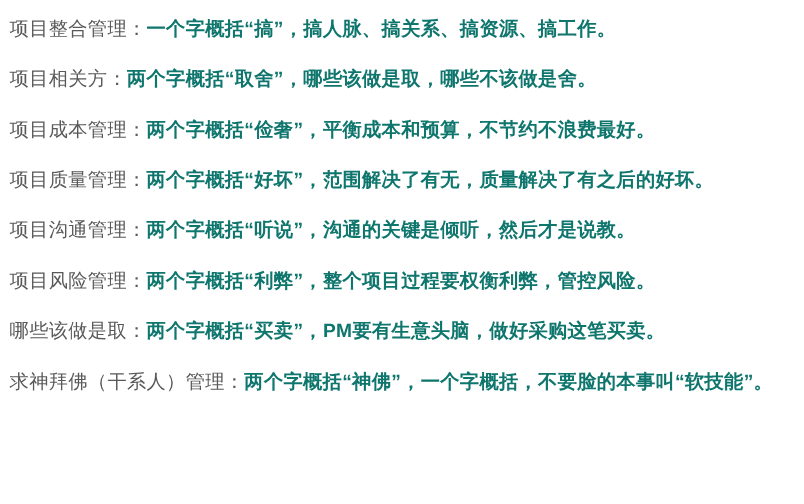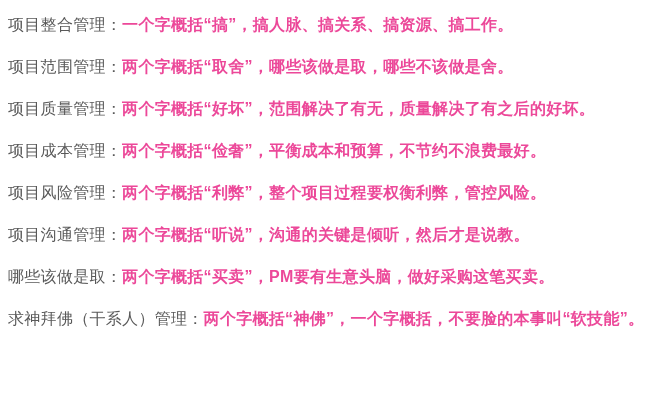--- a/index.html
+++ b/index.html
@@ -19,46 +19,46 @@
   }
   .line {
     margin: 0 0 19px 0;
     white-space: nowrap;
   }
   .cat-label {
     color: #595959;
     font-weight: 400;
   }
   .summary {
-    color: #ec4899;
+    color: #0f766e;
     font-weight: 700;
     text-align: right;
   }
 </style>
 </head>
 <body>
 
 <div class="doc">
   <p class="line">
     <span class="cat-label">项目整合管理：</span><span class="summary">一个字概括“搞”，搞人脉、搞关系、搞资源、搞工作。</span>
   </p>
   <p class="line">
-    <span class="cat-label">项目范围管理：</span><span class="summary">两个字概括“取舍”，哪些该做是取，哪些不该做是舍。</span>
+    <span class="cat-label">项目相关方：</span><span class="summary">两个字概括“取舍”，哪些该做是取，哪些不该做是舍。</span>
+  </p>
+  <p class="line">
+    <span class="cat-label">项目成本管理：</span><span class="summary">两个字概括“俭奢”，平衡成本和预算，不节约不浪费最好。</span>
   </p>
   <p class="line">
     <span class="cat-label">项目质量管理：</span><span class="summary">两个字概括“好坏”，范围解决了有无，质量解决了有之后的好坏。</span>
   </p>
   <p class="line">
-    <span class="cat-label">项目成本管理：</span><span class="summary">两个字概括“俭奢”，平衡成本和预算，不节约不浪费最好。</span>
+    <span class="cat-label">项目沟通管理：</span><span class="summary">两个字概括“听说”，沟通的关键是倾听，然后才是说教。</span>
   </p>
   <p class="line">
     <span class="cat-label">项目风险管理：</span><span class="summary">两个字概括“利弊”，整个项目过程要权衡利弊，管控风险。</span>
-  </p>
-  <p class="line">
-    <span class="cat-label">项目沟通管理：</span><span class="summary">两个字概括“听说”，沟通的关键是倾听，然后才是说教。</span>
   </p>
   <p class="line">
     <span class="cat-label">哪些该做是取：</span><span class="summary">两个字概括“买卖”，PM要有生意头脑，做好采购这笔买卖。</span>
   </p>
   <p class="line">
     <span class="cat-label">求神拜佛（干系人）管理：</span><span class="summary">两个字概括“神佛”，一个字概括，不要脸的本事叫“软技能”。</span>
   </p>
 </div>
 
 </body></html>

